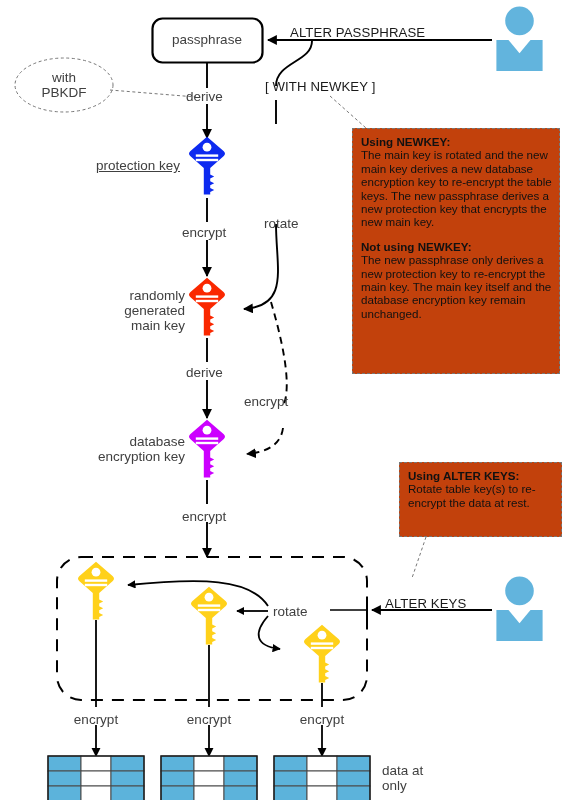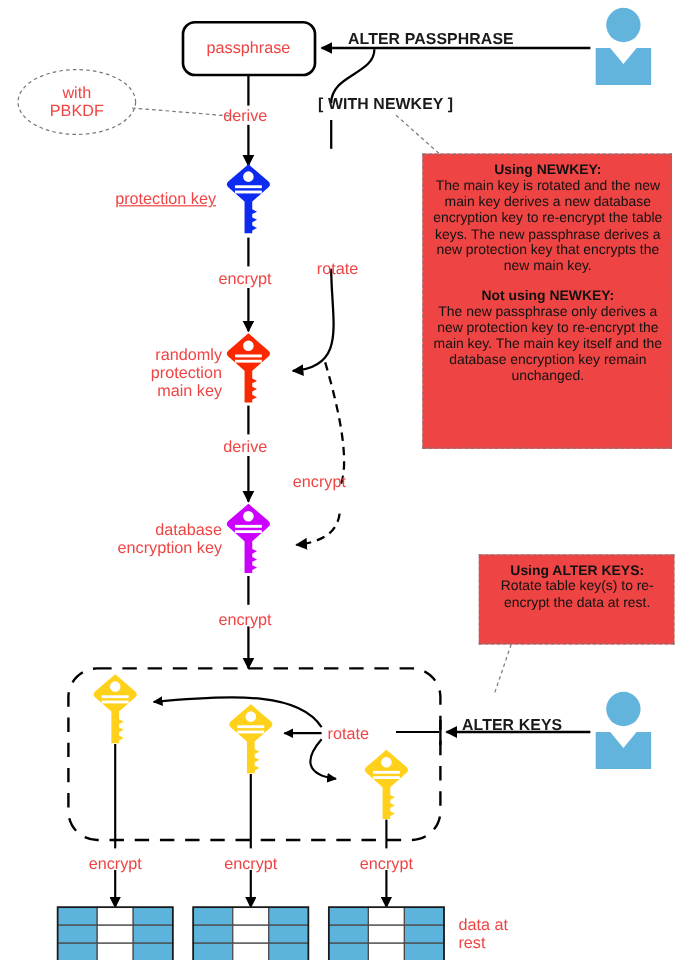--- a/index.html
+++ b/index.html
@@ -1,28 +1,28 @@
 <!DOCTYPE html>
 <html><head>
 <meta charset="utf-8">
 <style>
   html,body{margin:0;padding:0;background:#ffffff;}
   body{width:568px;height:800px;position:relative;overflow:hidden;
        font-family:"Liberation Sans","DejaVu Sans",sans-serif;color:#1a1a1a;}
   #stage{position:absolute;left:0;top:0;width:568px;height:800px;}
   svg.layer{position:absolute;left:0;top:0;width:568px;height:800px;overflow:visible;}
-  .txt{position:absolute;font-size:13.5px;line-height:15px;color:#ef4444;white-space:pre;}
+  .txt{position:absolute;font-size:13.5px;line-height:15px;color:#404040;white-space:pre;}
   .txt.ctr{text-align:center;}
   .txt.rt{text-align:right;}
-  .note{position:absolute;border:1px dashed #777;background:#ef4444;
-        font-size:11.6px;line-height:13.4px;color:#111;padding:6px 7px 7px 8px;box-sizing:border-box;text-align:center;}
+  .note{position:absolute;border:1px dashed #777;background:#c2410c;
+        font-size:11.6px;line-height:13.4px;color:#111;padding:6px 7px 7px 8px;box-sizing:border-box;}
   .note b{font-weight:bold;}
   .note p{margin:0;}
   .note p.gap{margin-top:11px;}
-  .cmd{position:absolute;font-size:13.2px;letter-spacing:.1px;white-space:pre;font-weight:bold;}
+  .cmd{position:absolute;font-size:13.2px;letter-spacing:.1px;white-space:pre;}
 </style>
 </head>
 <body>
 
 <div id="stage">
 
   <svg class="layer" viewBox="0 0 568 800">
     <defs>
       <marker id="ah" viewBox="0 0 10 10" refX="9" refY="5" markerWidth="5.2" markerHeight="5.2" orient="auto-start-reverse">
         <path d="M0,0 L10,5 L0,10 z" fill="#000"></path>
@@ -155,21 +155,21 @@
 
   <div class="cmd" style="left:265px;top:79px;">[ WITH NEWKEY ]</div>
 
   <div class="txt" style="left:186px;top:89px;">derive</div>
 
   <div class="txt rt" style="left:70px;top:158px;width:110px;text-decoration:underline;">protection key</div>
 
   <div class="txt" style="left:182px;top:225px;">encrypt</div>
 
   <div class="txt rt" style="left:85px;top:288px;width:100px;">randomly
-protection
+generated
 main key</div>
 
   <div class="txt" style="left:264px;top:216px;">rotate</div>
 
   <div class="txt" style="left:186px;top:365px;">derive</div>
 
   <div class="txt" style="left:244px;top:394px;">encrypt</div>
 
   <div class="txt rt" style="left:55px;top:434px;width:130px;">database
 encryption key</div>
@@ -179,21 +179,21 @@
 
   <div class="txt" style="left:273px;top:604px;">rotate</div>
 
   <div class="cmd" style="left:385px;top:596px;">ALTER KEYS</div>
 
   <div class="txt ctr" style="left:56px;top:712px;width:80px;">encrypt</div>
   <div class="txt ctr" style="left:169px;top:712px;width:80px;">encrypt</div>
   <div class="txt ctr" style="left:282px;top:712px;width:80px;">encrypt</div>
 
   <div class="txt" style="left:382px;top:763px;">data at
-rest</div>
+only</div>
 
   <div class="note" style="left:352px;top:128px;width:208px;height:246px;">
     <p><b>Using NEWKEY:</b></p>
     <p>The main key is rotated and the
 new main key derives a new
 database encryption key to
 re-encrypt the table keys.
 The new passphrase derives a
 new protection key that encrypts
 the new main key.</p>

